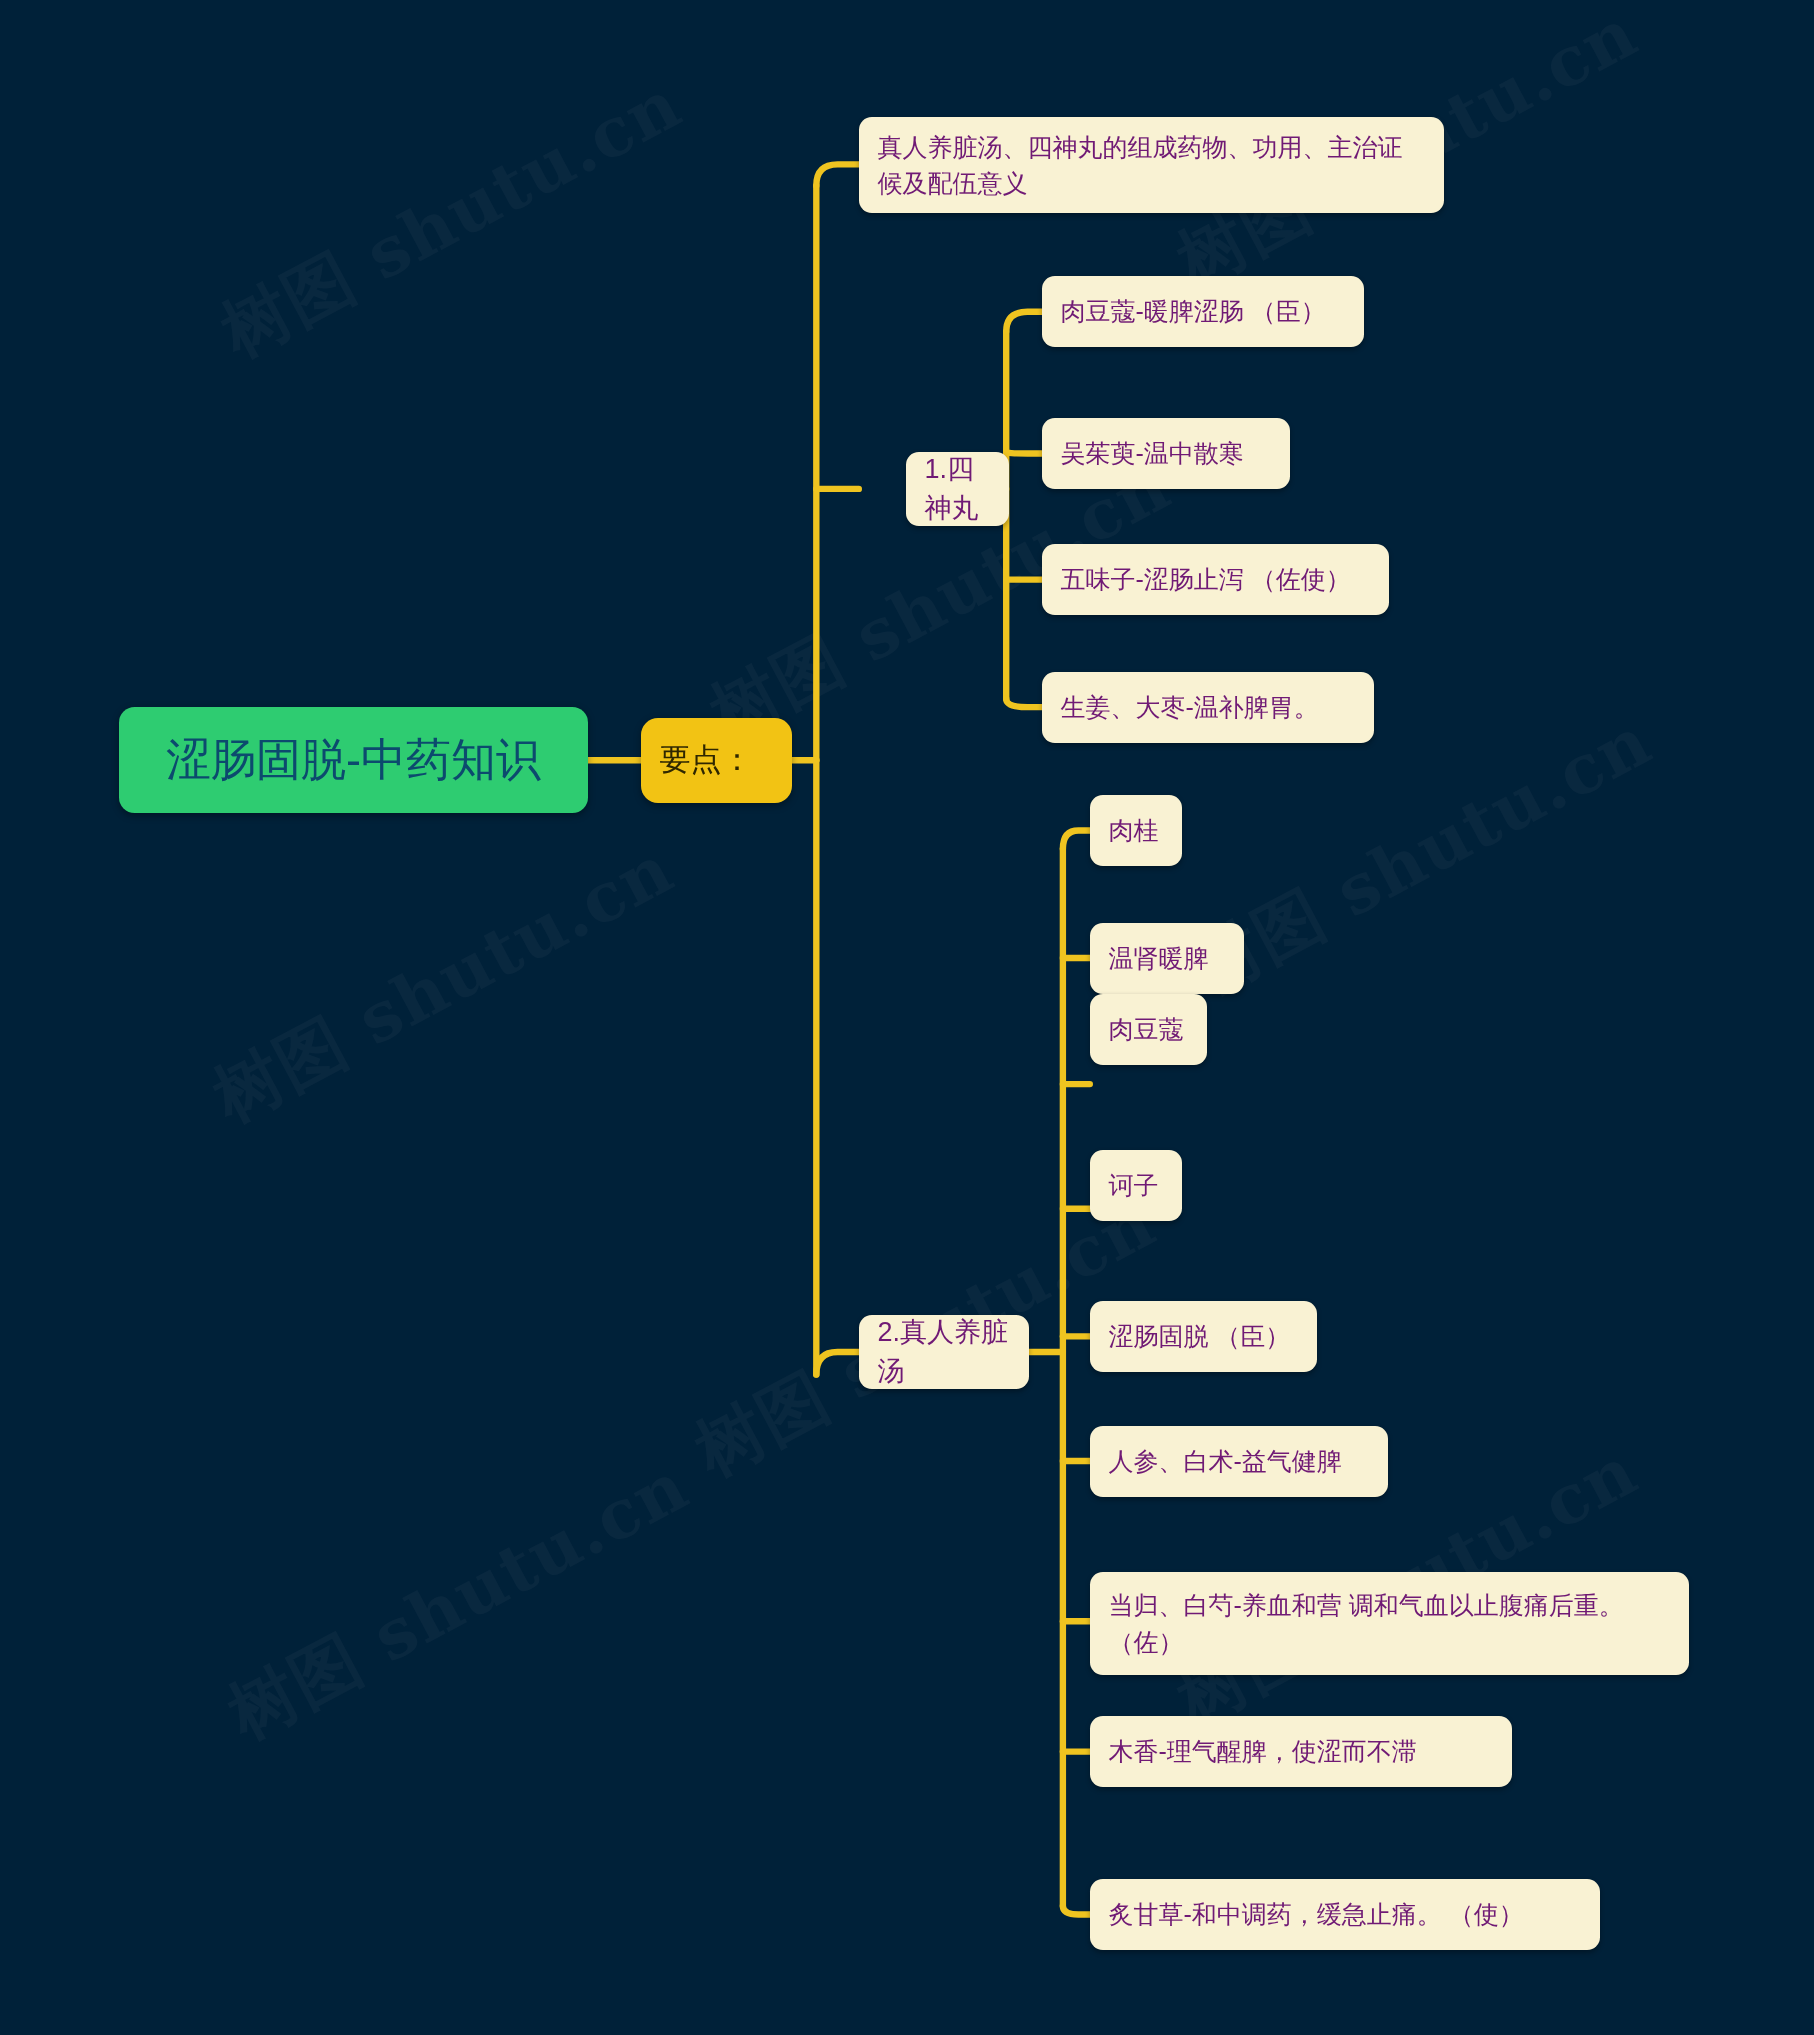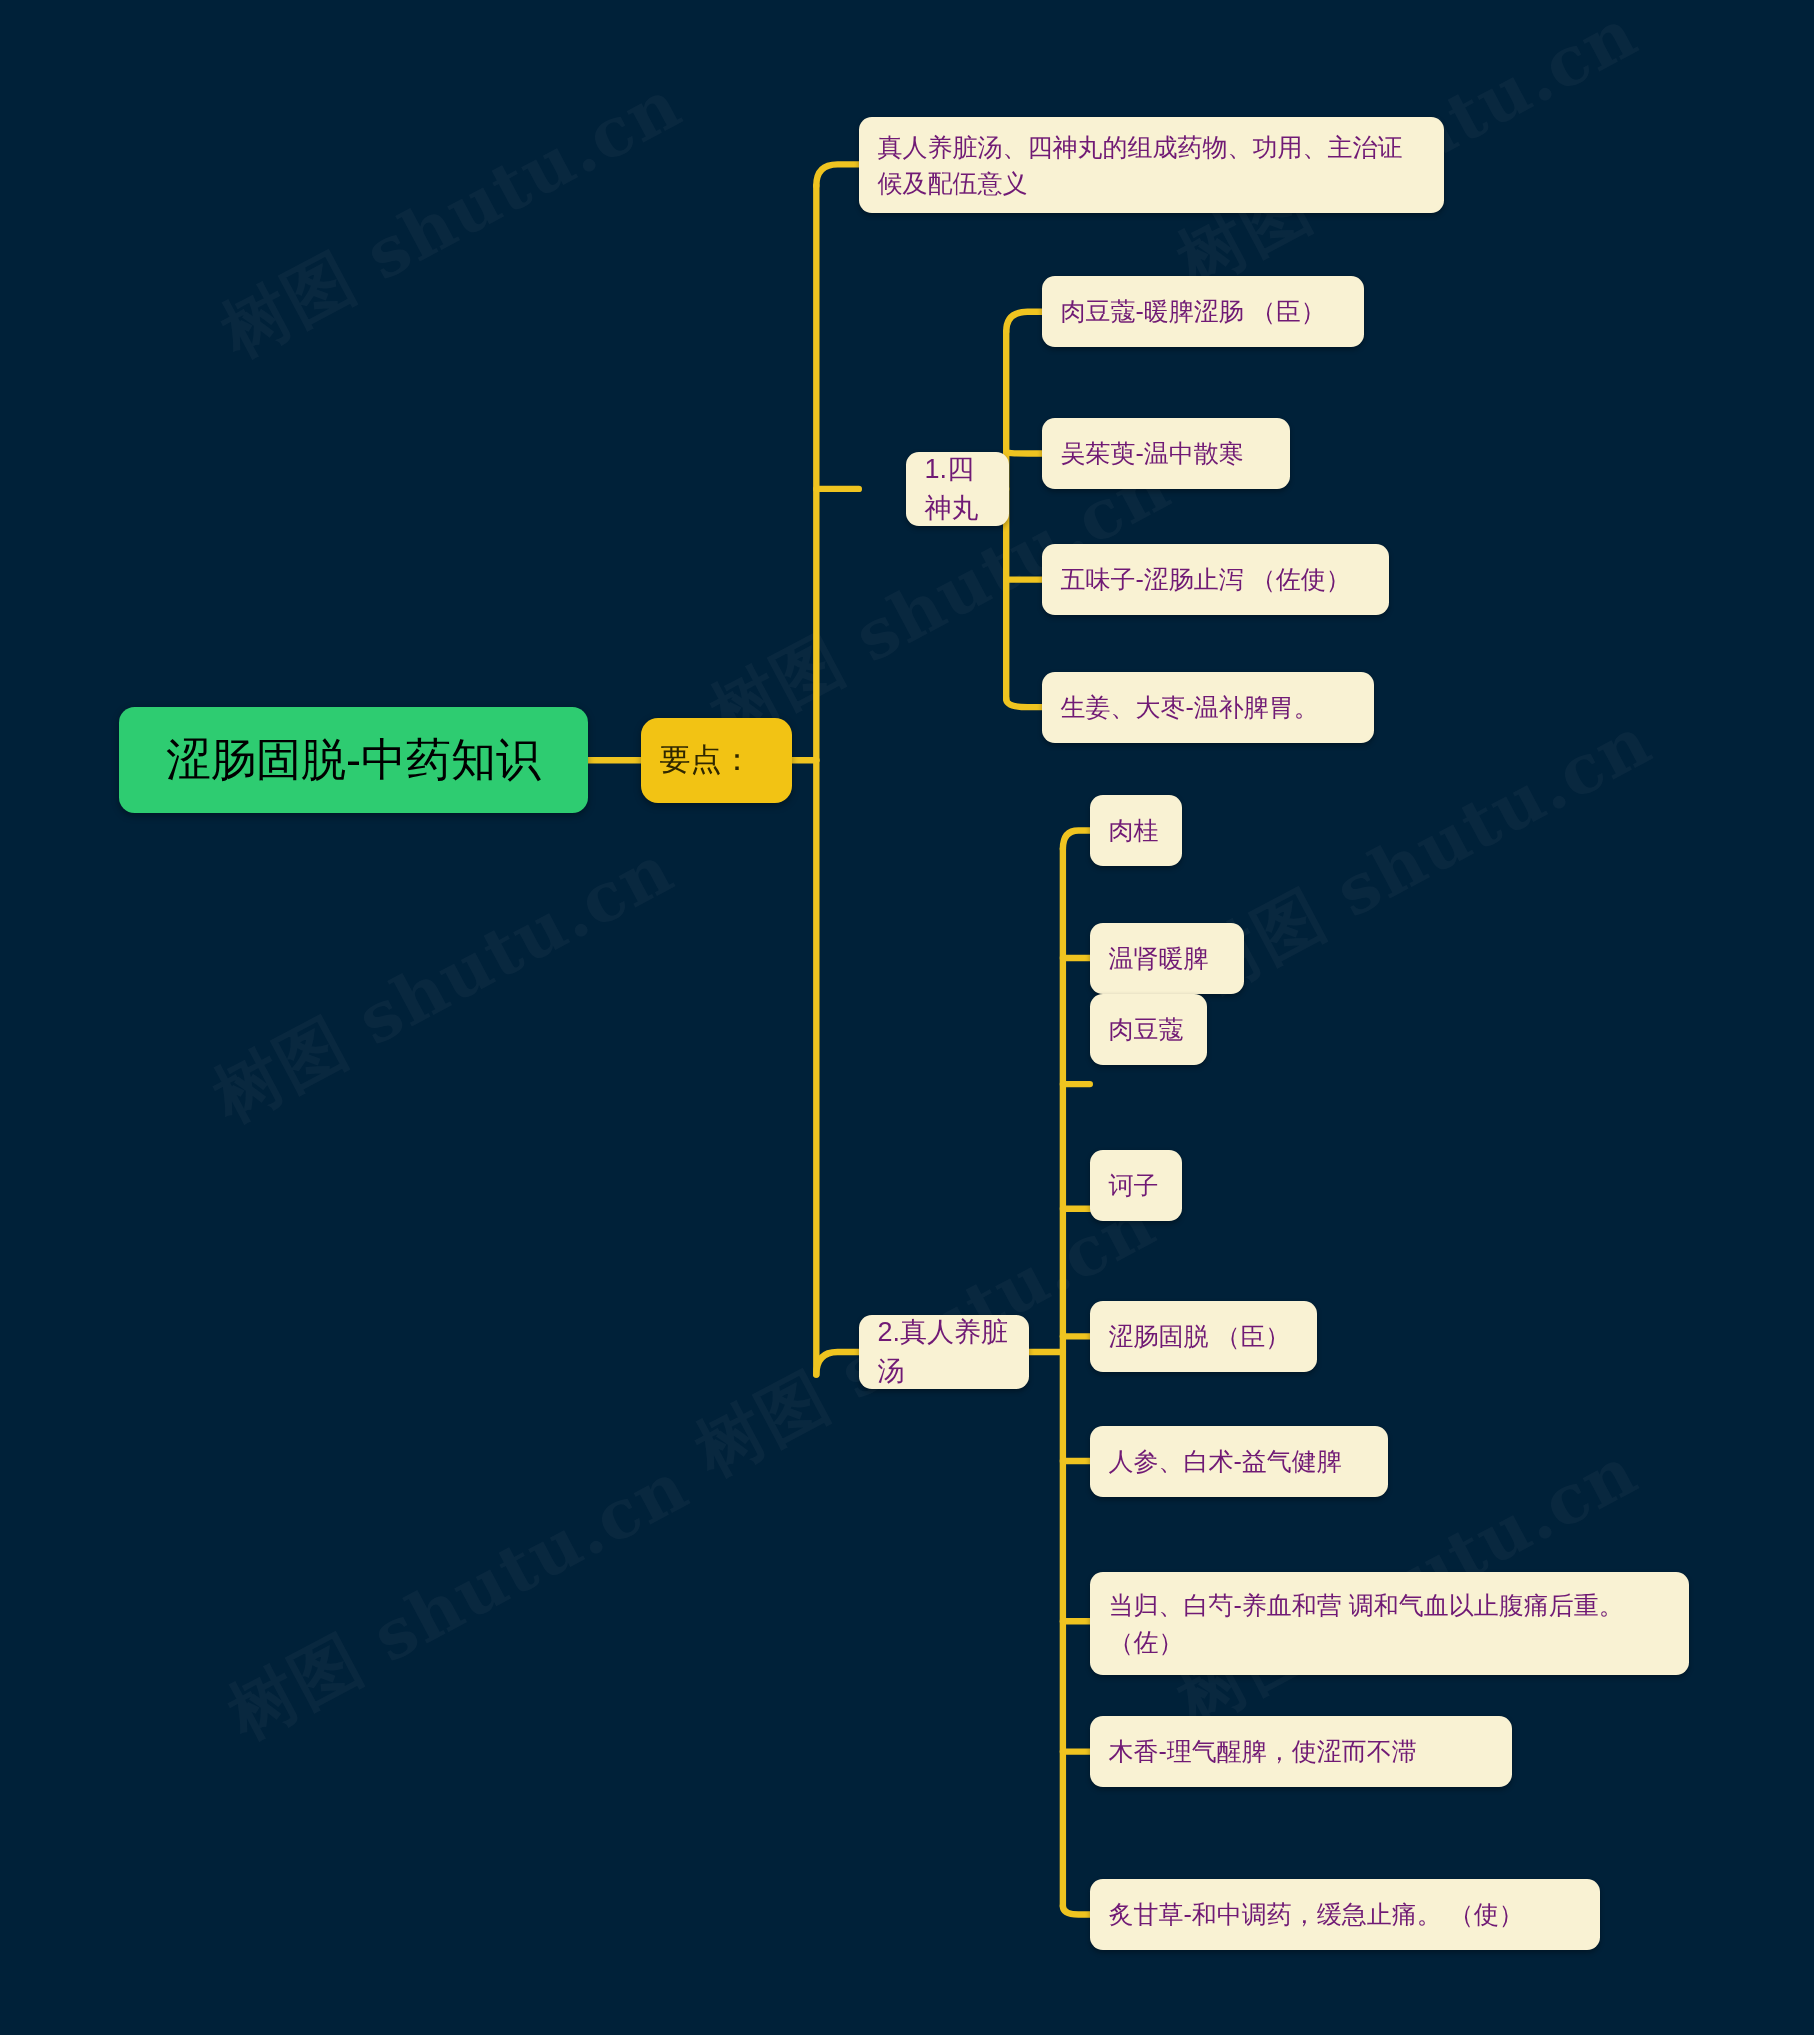--- a/index.html
+++ b/index.html
@@ -58,21 +58,21 @@
     color: #701a75;
     font-size: 25px;
     line-height: 1.45;
     padding: 11.3px 18.4px;
     box-shadow: 0 2.1px 5px rgba(0,0,0,0.30);
     white-space: pre-wrap;
     font-family: "Liberation Sans", "DejaVu Sans", sans-serif;
   }
   .node.root {
     background: #2ECC71;
-    color: #000000;
+    color: #0c4a6e;
     font-size: 45px;
     border-radius: 15.6px;
     padding: 15.6px 24px;
     justify-content: center;
     box-shadow: 0 2.8px 7px rgba(0,0,0,0.35);
   }
   .node.key {
     background: #F2C314;
     color: #2F2700;
     font-size: 31px;

